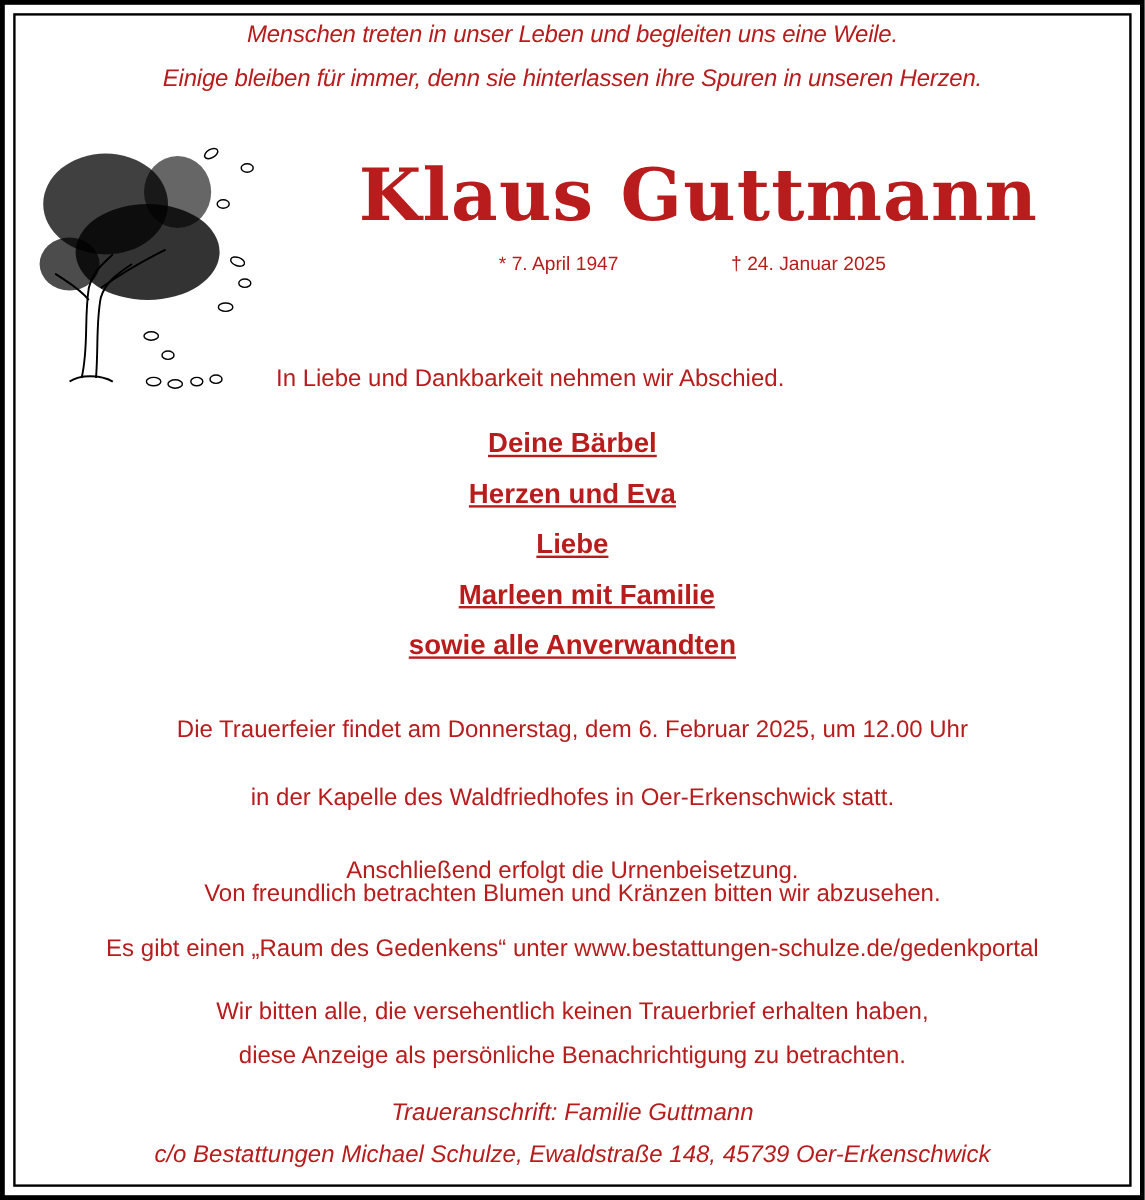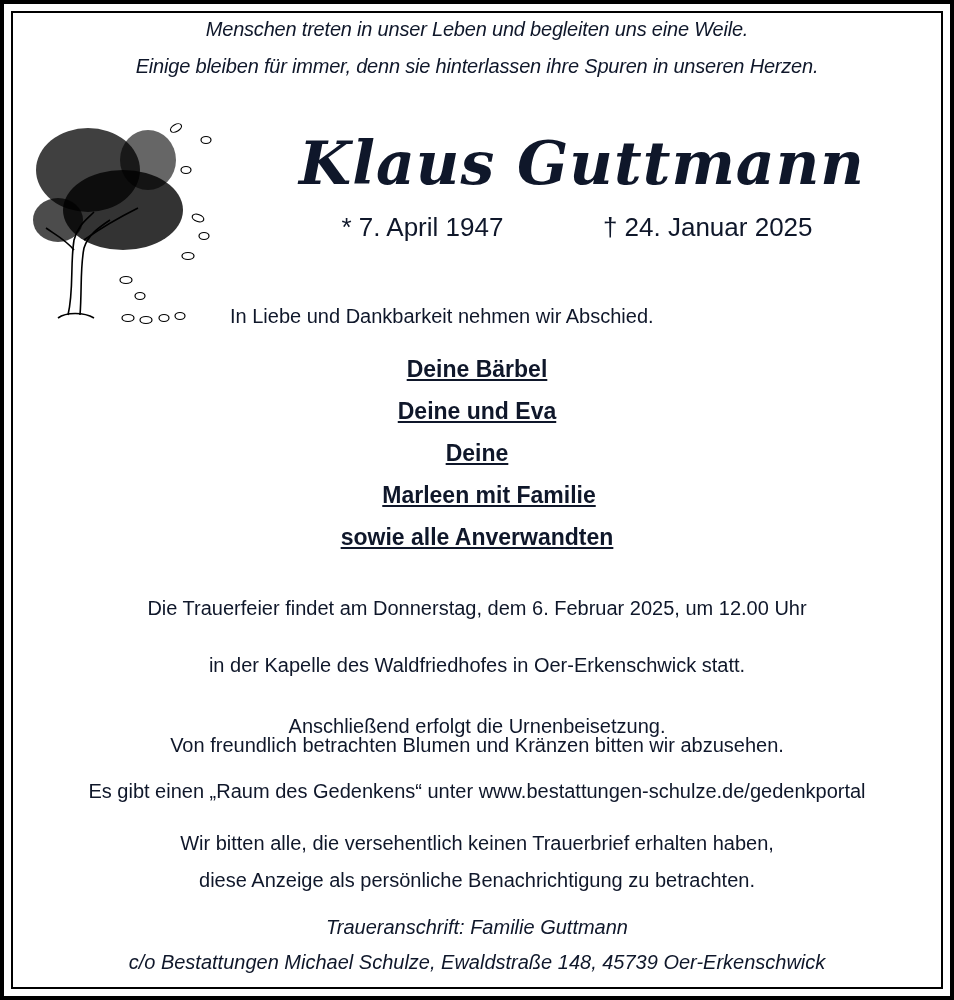--- a/index.html
+++ b/index.html
@@ -5,29 +5,29 @@
     html, body { margin: 0; padding: 0; background: #ffffff; }
     body { width: 954px; height: 1000px; position: relative; overflow: hidden; }
     .frame-outer {
       position: absolute; left: 0; top: 0; width: 954px; height: 1000px;
       box-sizing: border-box; border: 4px solid #000; background: #fff;
     }
     .frame-inner {
       position: absolute; left: 7px; top: 7px; right: 7px; bottom: 7px;
       border: 2px solid #000; background: #fff;
     }
-    .txt { position: absolute; left: 0; right: 0; text-align: center; color: #0f172a;
+    .txt { position: absolute; left: 0; right: 0; text-align: center; color: #b91c1c;
       font-family: "Liberation Sans", sans-serif; white-space: nowrap; }
     .italic { font-style: italic; }
     .motto { font-size: 20px; letter-spacing: -0.2px; }
     .name {
-      font-family: "DejaVu Serif", serif; font-style: italic; font-weight: bold;
+      font-family: "DejaVu Serif", serif; font-weight: bold;
       font-size: 60px; letter-spacing: 1px; left: 270px; right: 60px;
     }
-    .dates { font-size: 26px; left: 260px; right: 60px; }
+    .dates { font-size: 16px; left: 260px; right: 60px; }
     .dates span { display: inline-block; }
     .dates .gap { width: 85px; }
     .intro { font-size: 20px; left: 230px; right: auto; text-align: left; }
     .mourner { font-size: 23px; font-weight: bold; text-decoration: underline; }
     .body { font-size: 20px; }
     .tree { position: absolute; left: 28px; top: 100px; width: 190px; height: 230px; }
   </style>
 </head>
 <body>
 
@@ -73,22 +73,22 @@
   <span>*</span>
   <span>7. April 1947</span>
   <span class="gap"></span>
   <span>†</span>
   <span>24. Januar 2025</span>
 </div>
 
 <div class="txt intro" style="top:305px;">In Liebe und Dankbarkeit nehmen wir Abschied.</div>
 
 <div class="txt mourner" style="top:356px;">Deine Bärbel</div>
-<div class="txt mourner" style="top:398px;">Deine und Eva</div>
-<div class="txt mourner" style="top:440px;">Deine</div>
+<div class="txt mourner" style="top:398px;">Herzen und Eva</div>
+<div class="txt mourner" style="top:440px;">Liebe</div>
 <div class="txt mourner" style="top:482px;padding-left:24px;">Marleen mit Familie</div>
 <div class="txt mourner" style="top:524px;">sowie alle Anverwandten</div>
 
 <div class="txt body" style="top:597px;text-align:center;">Die Trauerfeier findet am Donnerstag, dem 6. Februar 2025, um 12.00 Uhr</div>
 <div class="txt body" style="top:654px;">in der Kapelle des Waldfriedhofes in Oer-Erkenschwick statt.</div>
 <div class="txt body" style="top:715px;">Anschließend erfolgt die Urnenbeisetzung.</div>
 <div class="txt body" style="top:734px;">Von freundlich betrachten Blumen und Kränzen bitten wir abzusehen.</div>
 <div class="txt body" style="top:754px;margin-top:26px;">Es gibt einen „Raum des Gedenkens“ unter www.bestattungen-schulze.de/gedenkportal</div>
 <div class="txt body" style="top:832px;">Wir bitten alle, die versehentlich keinen Trauerbrief erhalten haben,</div>
 <div class="txt body" style="top:869px;">diese Anzeige als persönliche Benachrichtigung zu betrachten.</div>

